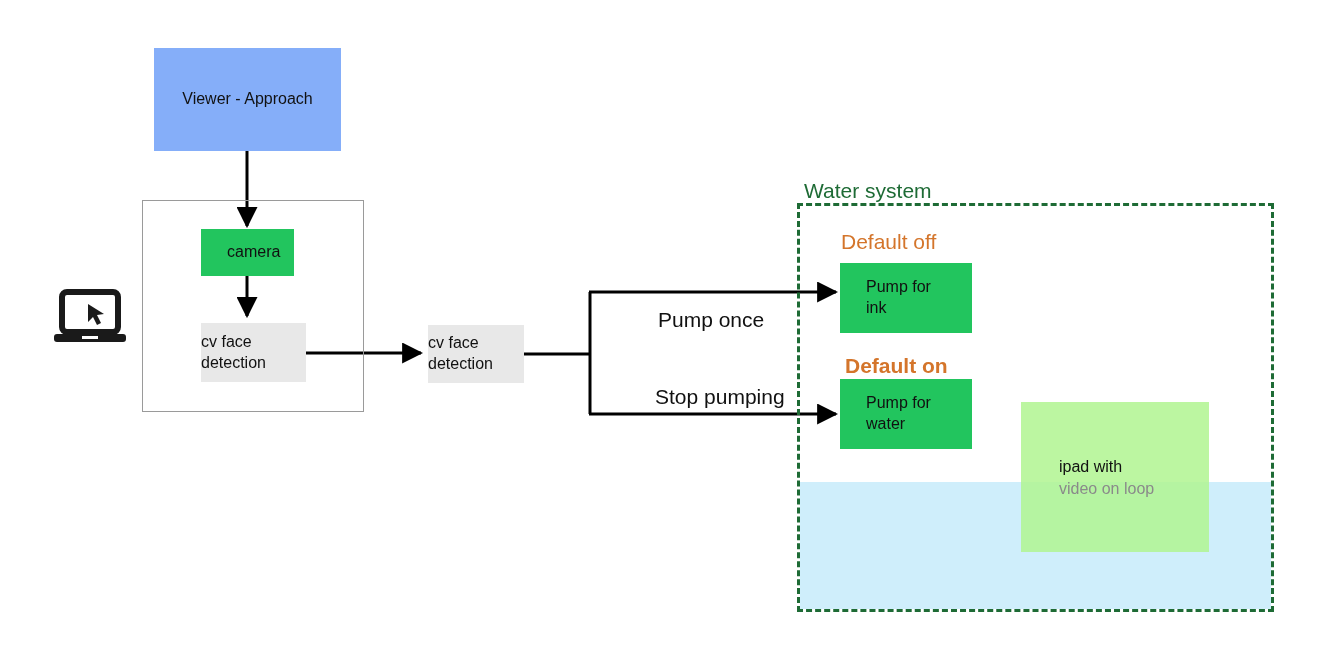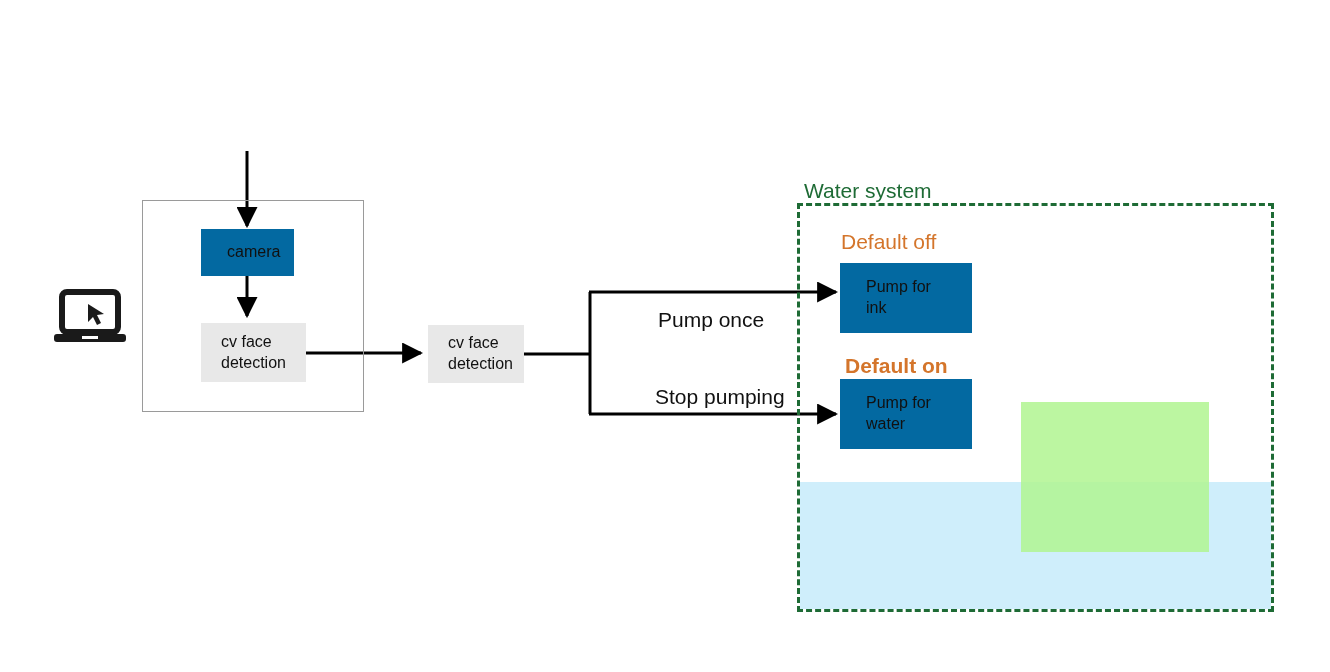--- a/index.html
+++ b/index.html
@@ -26,26 +26,25 @@
     line-height: 1.30;
     color: #111111;
     white-space: pre-line;
   }
   .node-blue {
     background: #85aef9;
     justify-content: center;
     text-align: center;
   }
   .node-orange {
-    background: #0369a1;
+    background: #22c55e;
     padding-left: 26px;
   }
   .node-gray {
     background: #e8e8e8;
-    padding-left: 20px;
   }
   .node-green {
     background: #b0f590;
     opacity: 0.85;
     padding-left: 38px;
     align-items: flex-end;
   }
   .plain-label {
     position: absolute;
     font-size: 21px;
@@ -128,20 +127,23 @@
 
     <line x1="590" y1="292" x2="590" y2="414" stroke="#000000" stroke-width="3"></line>
 
     <line x1="589" y1="292" x2="836" y2="292" stroke="#000000" stroke-width="3" marker-end="url(#arrow)"></line>
 
     <line x1="589" y1="414" x2="836" y2="414" stroke="#000000" stroke-width="3" marker-end="url(#arrow)"></line>
   </svg>
 
   <div class="container-box" style="left:142px; top:200px; width:222px; height:212px;"></div>
 
+  <div class="node node-blue" style="left:154px; top:48px; width:187px; height:103px;">
+    <span>Viewer - Approach</span>
+  </div>
 
   <div class="node node-orange" style="left:201px; top:229px; width:93px; height:47px;">
     <span>camera</span>
   </div>
 
   <div class="node node-gray" style="left:201px; top:323px; width:105px; height:59px;">
     <span>cv face
 detection</span>
   </div>
 
@@ -166,14 +168,18 @@
   </div>
 
   <div class="plain-label label-orange" style="left:845px; top:352px;font-weight:bold;">Default on</div>
 
   <div class="node node-orange" style="left:840px; top:379px; width:132px; height:70px;">
     <span>Pump for
 water</span>
   </div>
 
   <div class="node node-green" style="left:1021px; top:402px; width:188px; height:150px;"></div>
+  <div class="ipad-text" style="left:1059px; top:456px;">
+    <div>ipad with</div>
+    <div class="sub">video on loop</div>
+  </div>
 
 </div>
 
 </body></html>

